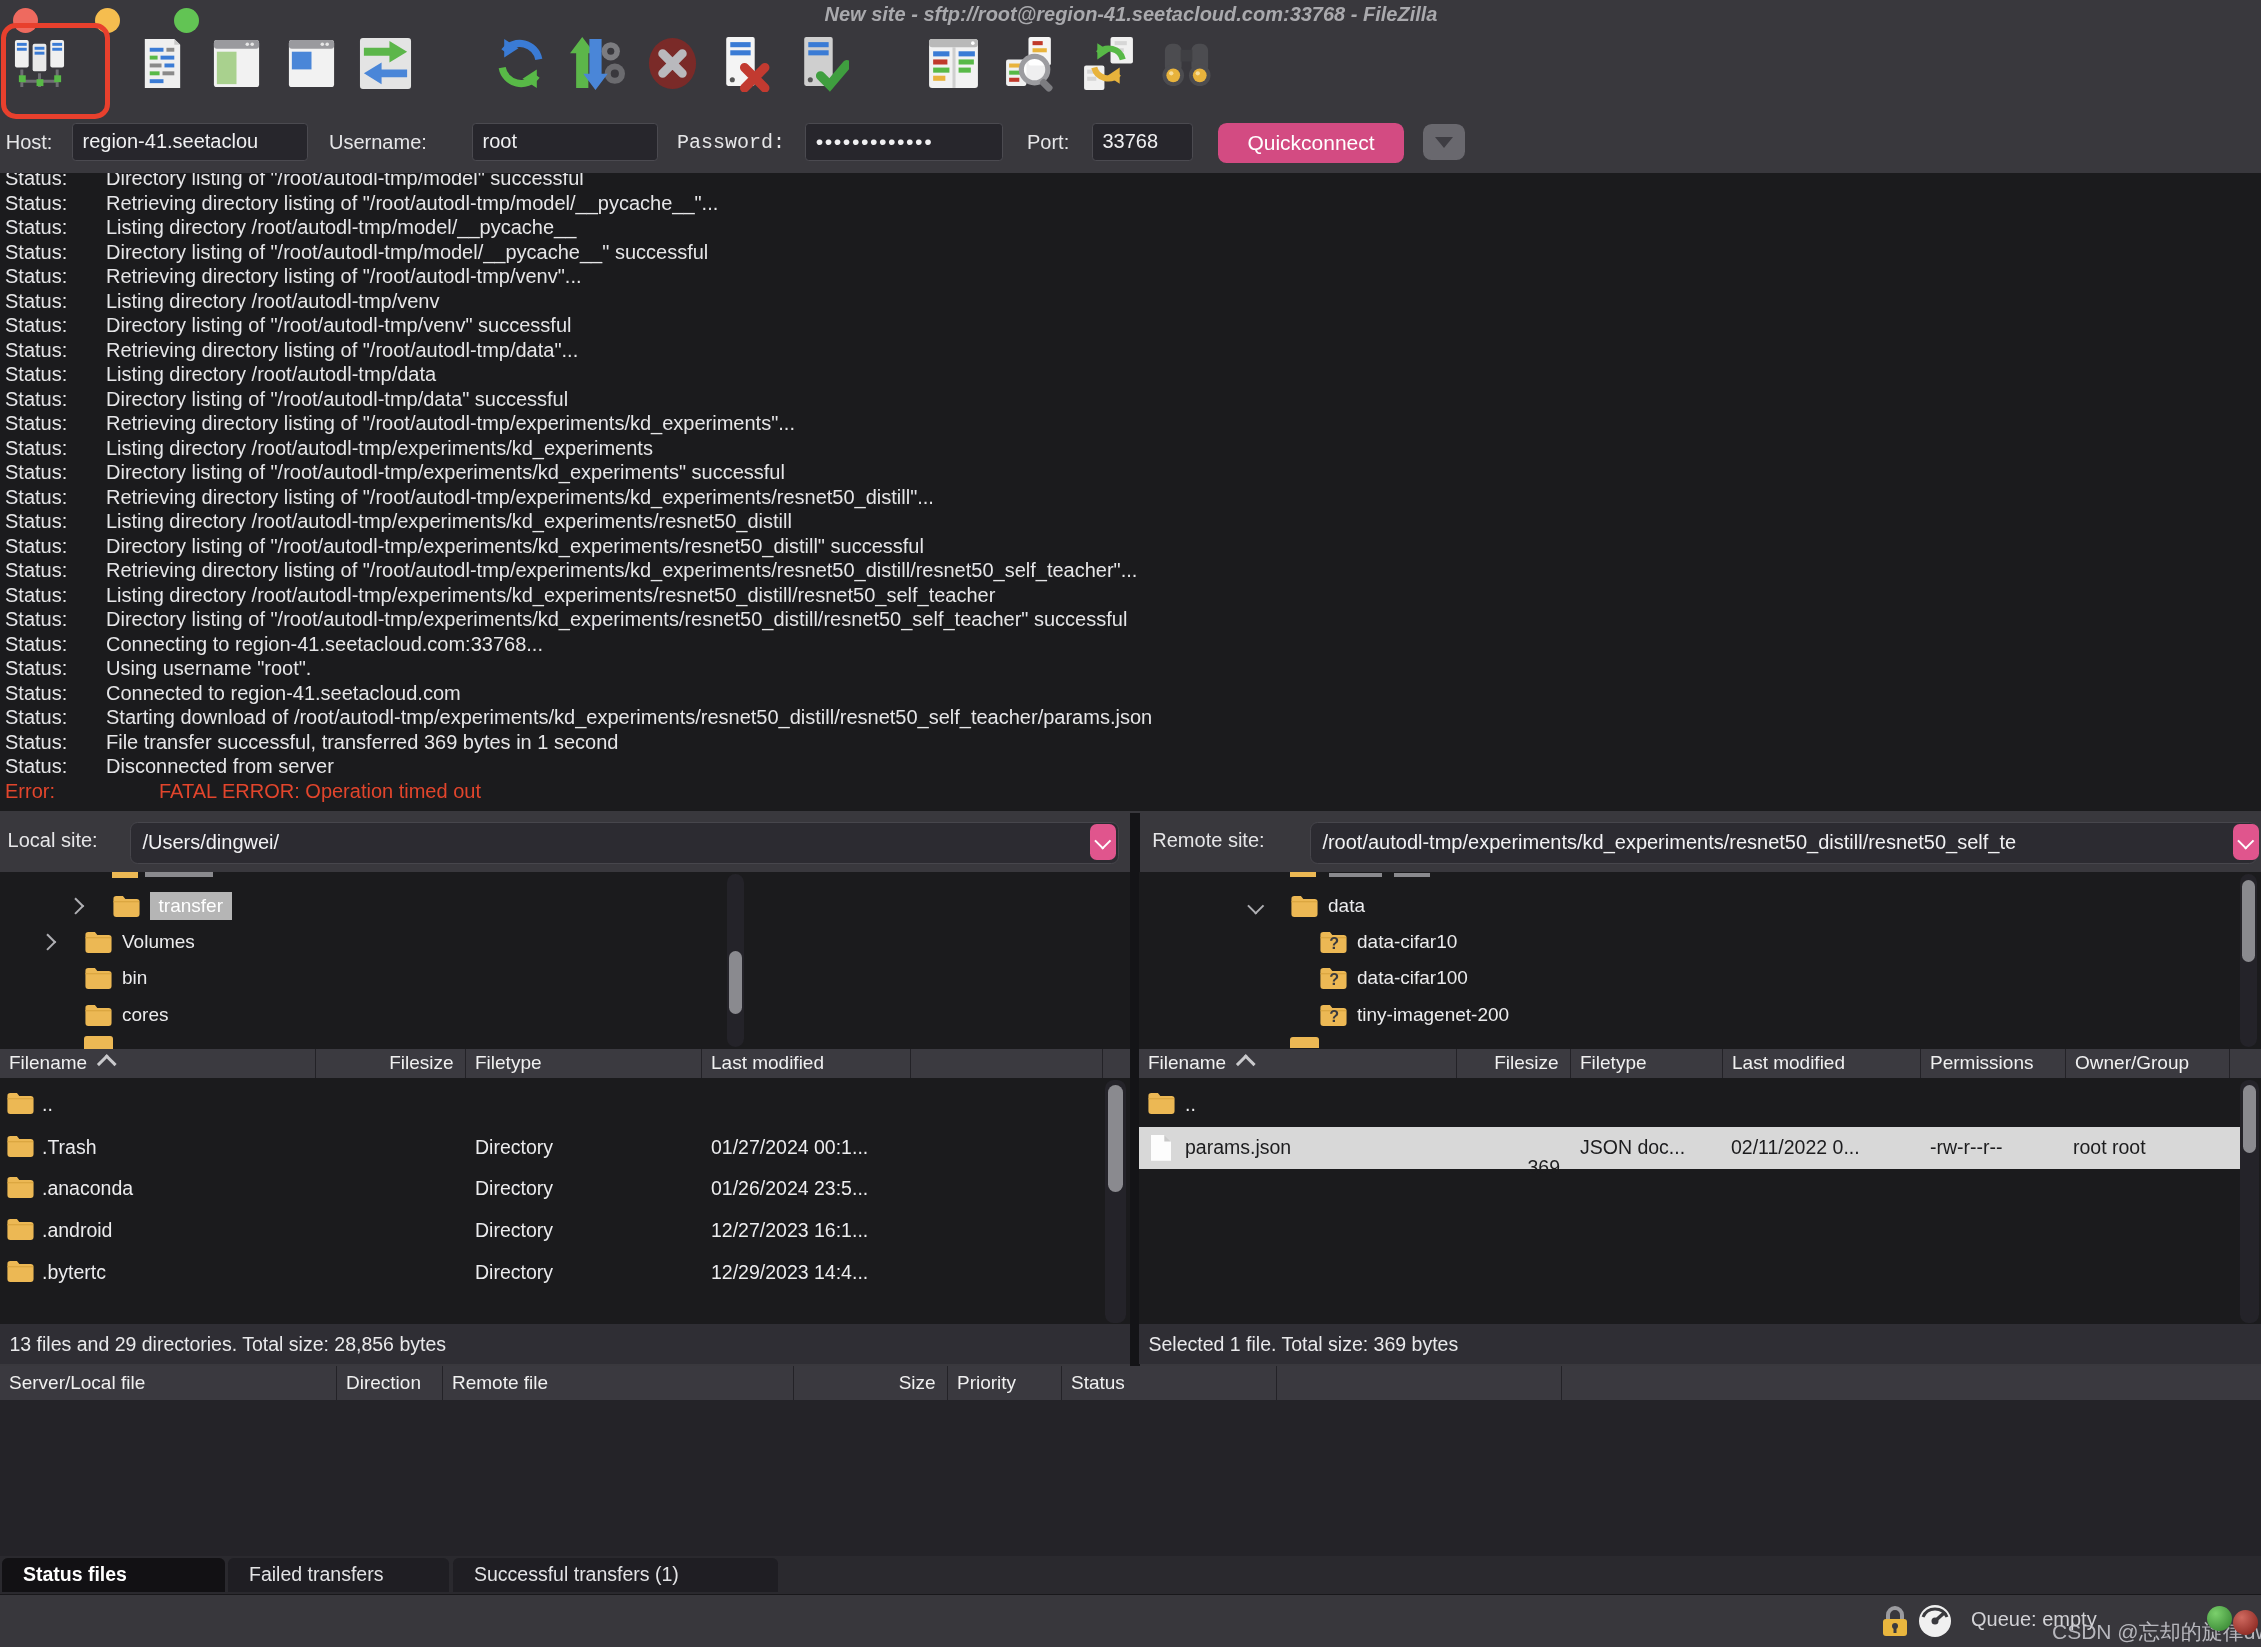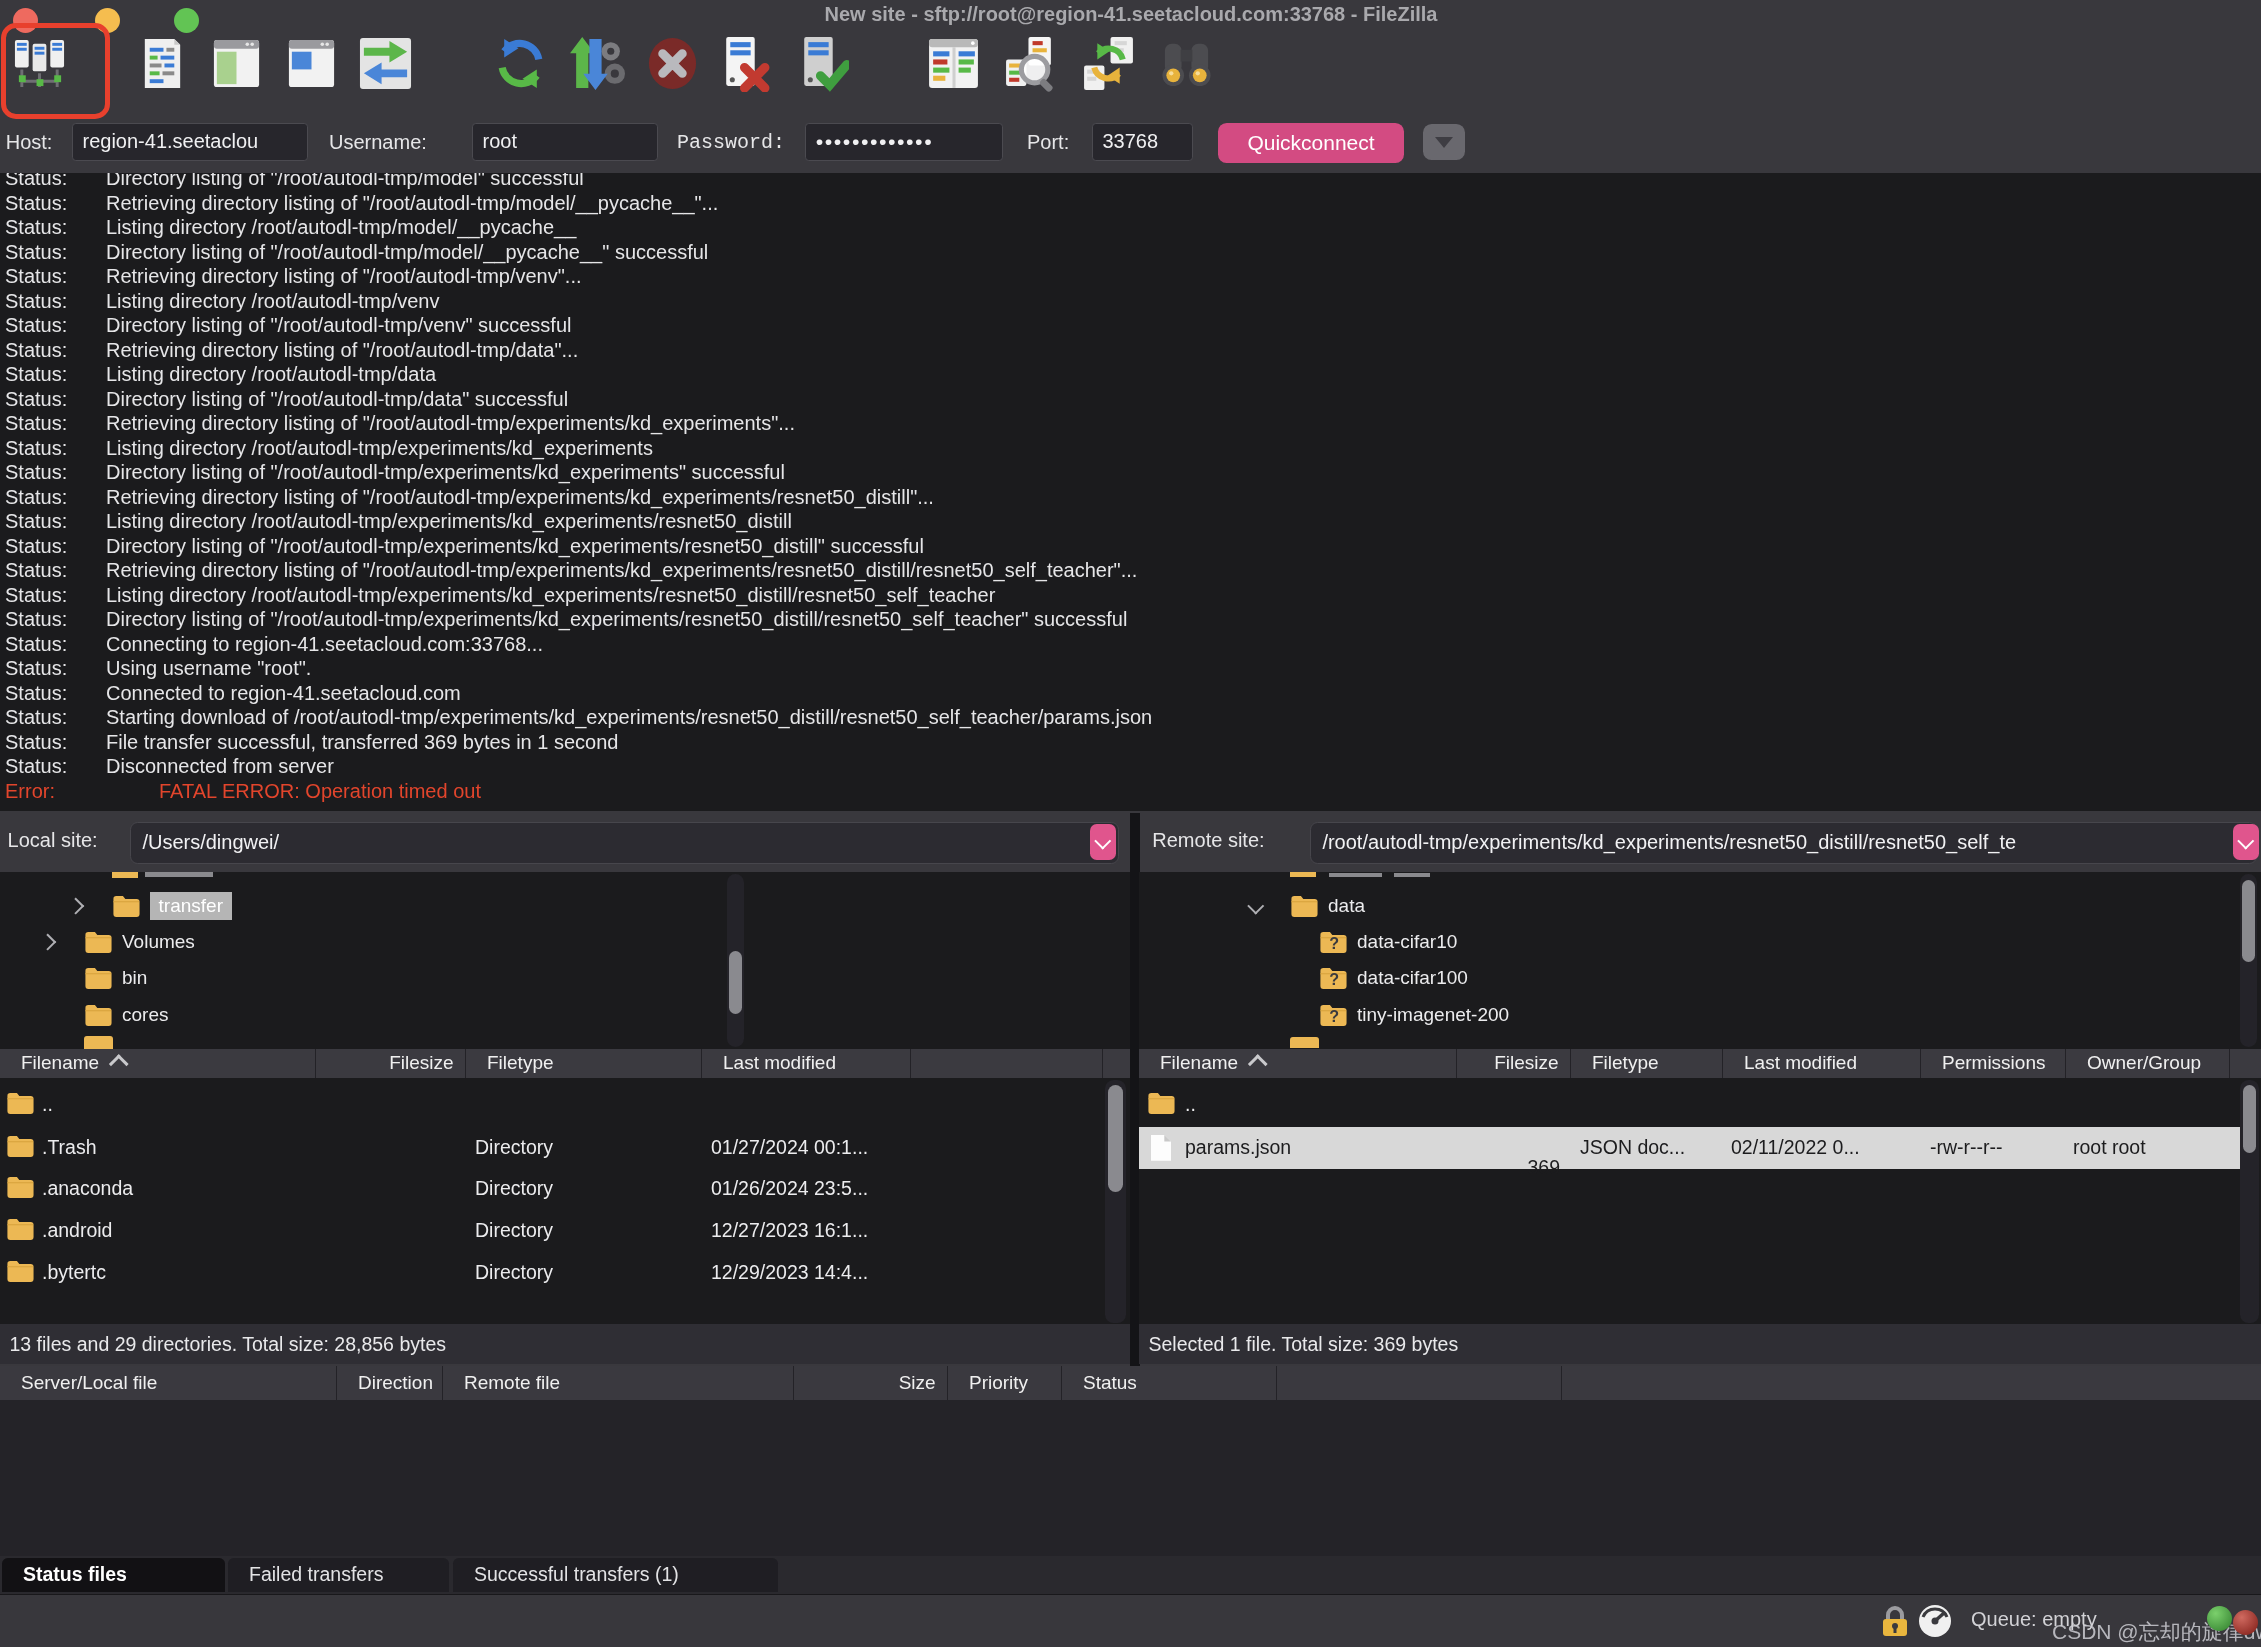--- a/index.html
+++ b/index.html
@@ -4,21 +4,21 @@
 <style>
   html,body{margin:0;padding:0;background:#39383d;}
   #app{position:relative;width:2262px;height:1647px;overflow:hidden;
        font-family:"Liberation Sans",sans-serif;color:#e9e9eb;background:#39383d;}
   .abs{position:absolute;}
 
   
   #titlebar{left:0;top:0;width:2262px;height:28.5px;background:#39383d;}
   .tl{position:absolute;top:7.6px;width:25px;height:25px;border-radius:50%;}
   #title{position:absolute;left:0;right:0;top:2.9px;text-align:center;font-size:20px;
-         font-weight:bold;color:#a9a9ad;}
+         font-weight:bold;color:#a9a9ad;font-style:italic;}
 
   
   #toolbar{left:0;top:28.5px;width:2262px;height:84px;}
   .tbtn{position:absolute;top:3.8px;width:59px;height:63px;display:flex;align-items:center;justify-content:center;}
   #annotation-box{left:1px;top:23px;width:99px;height:86px;border:5.7px solid #e8402d;border-radius:15px;z-index:9;}
 
   
   #quickbar{left:0;top:112px;width:2262px;height:61px;font-size:20px;}
   .qlabel{position:absolute;top:19px;color:#e6e6e8;}
   .qinput{position:absolute;top:10.5px;height:38px;background:#27262c;border:1px solid #4b4a50;
@@ -64,21 +64,21 @@
   .chev-up{display:inline-block;width:10.5px;height:10.5px;border:0 solid #c9c9cc;
            border-top-width:3.3px;border-left-width:3.3px;transform:rotate(45deg);margin-left:13.3px;}
 
   
   .hdr{top:1049px;height:28.5px;background:#3b3a40;display:flex;font-size:19px;color:#f0f0f0;}
   #local-headers{left:0;width:1130px;}
   #remote-headers{left:1139px;width:1122px;}
   #queue-headers{left:0;top:1366px;width:2262px;height:34px;background:#3a393f;display:flex;
                  font-size:19px;color:#f0f0f0;}
   .hcol{flex:none;border-right:1.9px solid #232227;box-sizing:border-box;display:flex;
-        align-items:center;padding-left:21px;}
+        align-items:center;padding-left:9px;}
   .hcol.right{justify-content:flex-end;padding-right:11.4px;}
   .hfill{flex:1;}
 
   
   .listpane{top:1078px;height:246px;background:#1b1b1d;overflow:hidden;}
   #local-list{left:0;width:1130px;}
   #remote-list{left:1139px;width:1122px;}
   .lrow{position:absolute;height:42px;font-size:19.5px;color:#ececee;}
   .lrow.selected{background:#d8d8d8;color:#1c1c1e;}
   .cell{position:absolute;top:8.6px;white-space:nowrap;}

